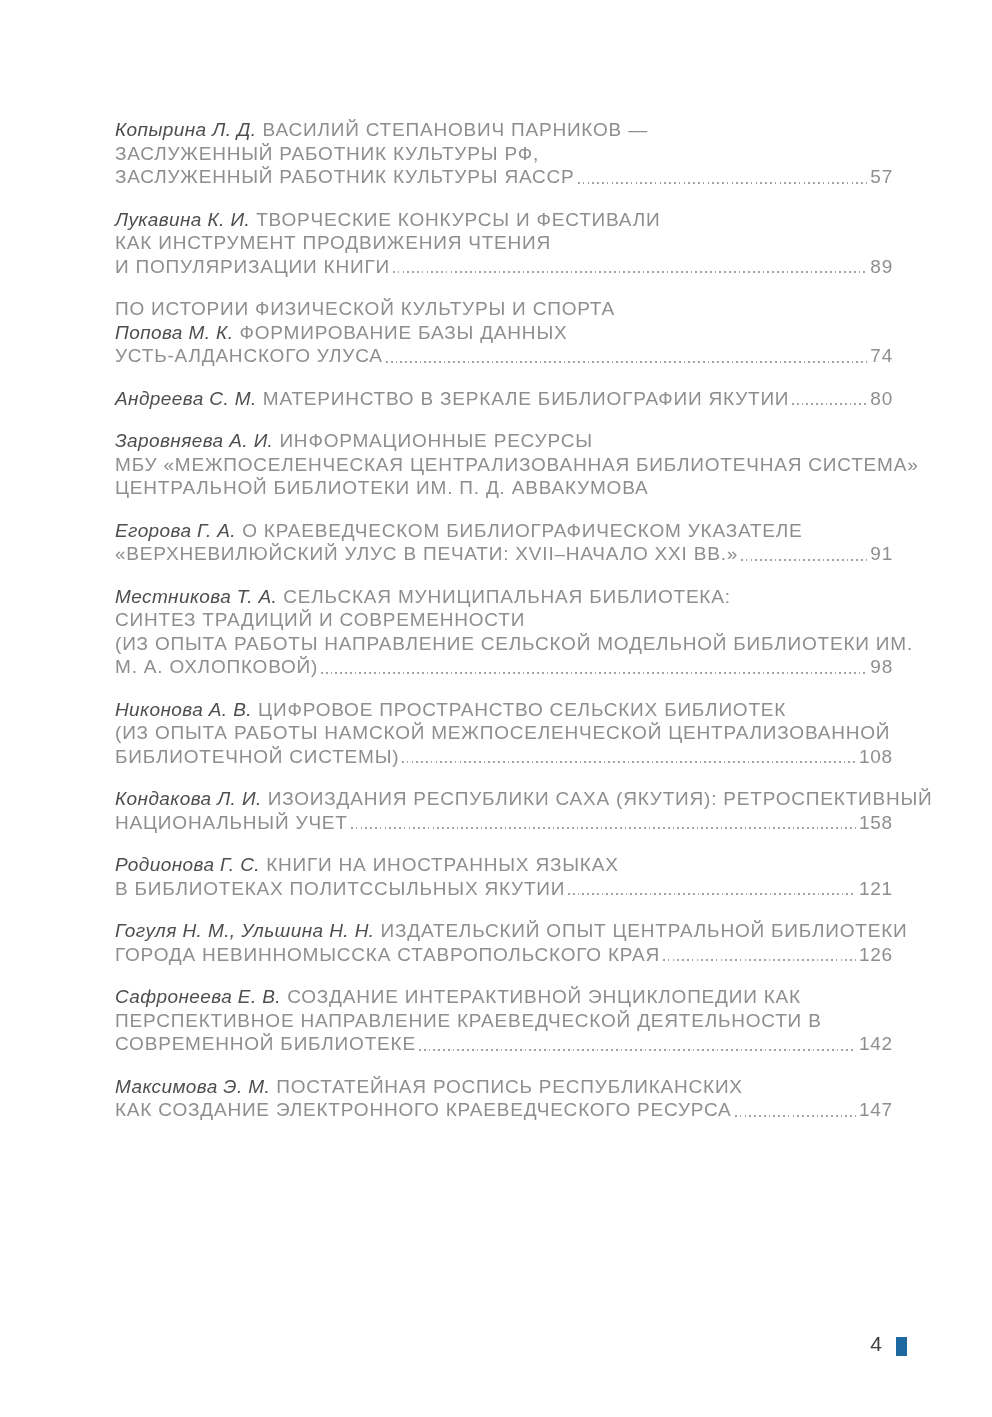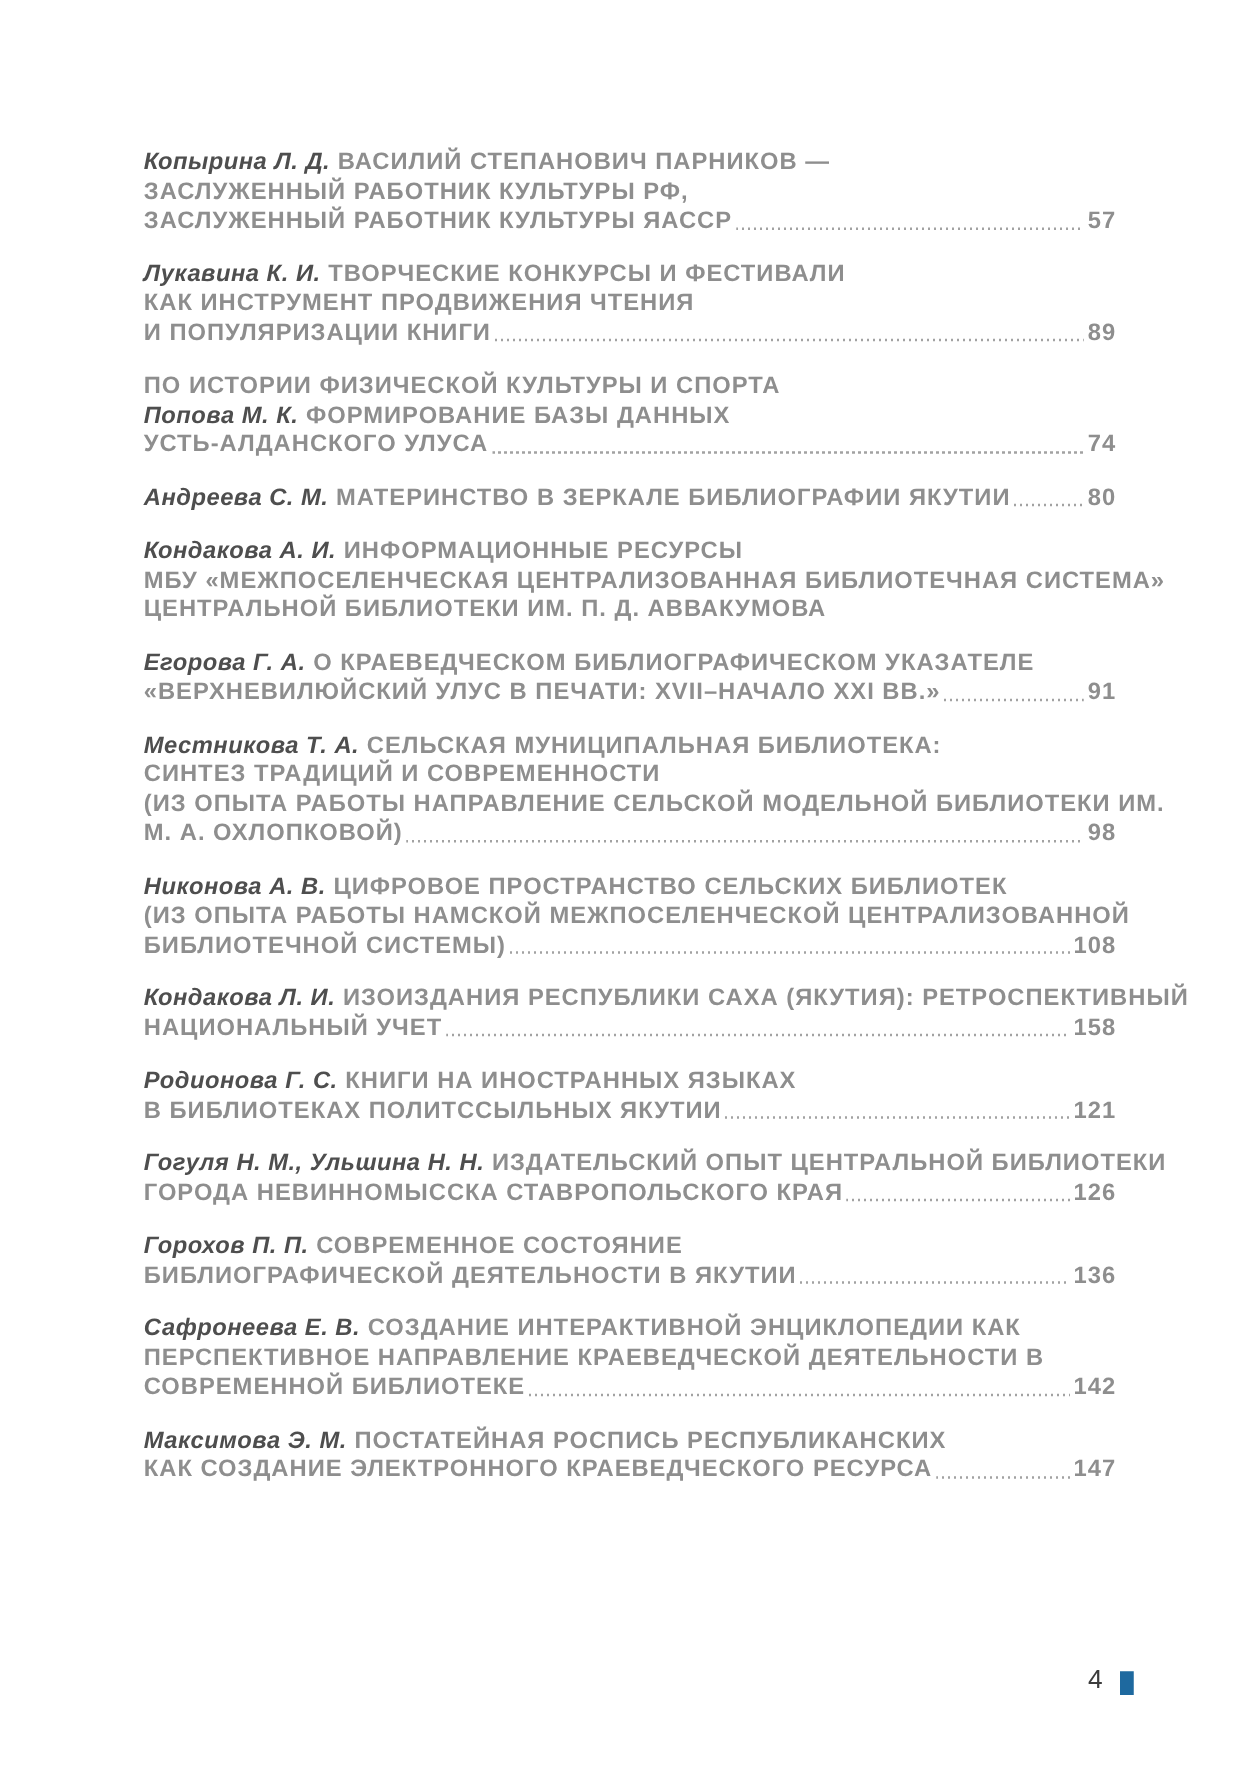--- a/index.html
+++ b/index.html
@@ -24,21 +24,20 @@
   .entry {
     margin: 0 0 19px 0;
     font-size: 19px;
     line-height: 23.5px;
     letter-spacing: 0.8px;
     color: #8e8e8e;
     cursor: pointer;
   }
   .entry .line {
     white-space: nowrap;
-    font-weight: bold;
   }
   .entry .line.last {
     display: flex;
     align-items: flex-end;
     white-space: nowrap;
   }
   .entry .line.last .text-part {
     flex: 0 0 auto;
     white-space: nowrap;
   }
@@ -114,21 +113,21 @@
 
     <div class="entry">
         <div class="line last">
           <span class="text-part"><span class="author">Андреева С. М.</span>&nbsp;<span>МАТЕРИНСТВО В ЗЕРКАЛЕ БИБЛИОГРАФИИ ЯКУТИИ</span></span>
           <span class="leader"></span>
           <span class="pagenum">80</span>
         </div>
       </div>
 
     <div class="entry">
-        <div class="line"><span class="text-part"><span class="author">Кондакова А. И.</span>&nbsp;<span>ИНФОРМАЦИОННЫЕ РЕСУРСЫ</span></span></div>
+        <div class="line"><span class="text-part"><span class="author">Заровняева А. И.</span>&nbsp;<span>ИНФОРМАЦИОННЫЕ РЕСУРСЫ</span></span></div>
         <div class="line"><span class="text-part"><span>МБУ «МЕЖПОСЕЛЕНЧЕСКАЯ ЦЕНТРАЛИЗОВАННАЯ БИБЛИОТЕЧНАЯ СИСТЕМА»</span></span></div>
         <div class="line"><span class="text-part"><span>ЦЕНТРАЛЬНОЙ БИБЛИОТЕКИ ИМ. П. Д. АВВАКУМОВА</span></span></div>
       </div>
 
     <div class="entry">
         <div class="line"><span class="text-part"><span class="author">Егорова Г. А.</span>&nbsp;<span>О КРАЕВЕДЧЕСКОМ БИБЛИОГРАФИЧЕСКОМ УКАЗАТЕЛЕ</span></span></div>
         <div class="line last">
           <span class="text-part"><span>«ВЕРХНЕВИЛЮЙСКИЙ УЛУС В ПЕЧАТИ: XVII–НАЧАЛО XXI ВВ.»</span></span>
           <span class="leader"></span>
           <span class="pagenum">91</span>
@@ -176,28 +175,20 @@
 
     <div class="entry">
         <div class="line"><span class="text-part"><span class="author">Гогуля Н. М., Ульшина Н. Н.</span>&nbsp;<span>ИЗДАТЕЛЬСКИЙ ОПЫТ ЦЕНТРАЛЬНОЙ БИБЛИОТЕКИ</span></span></div>
         <div class="line last">
           <span class="text-part"><span>ГОРОДА НЕВИННОМЫССКА СТАВРОПОЛЬСКОГО КРАЯ</span></span>
           <span class="leader"></span>
           <span class="pagenum">126</span>
         </div>
       </div>
 
-    <div class="entry">
-        <div class="line"><span class="text-part"><span class="author">Горохов П. П.</span>&nbsp;<span>СОВРЕМЕННОЕ СОСТОЯНИЕ</span></span></div>
-        <div class="line last">
-          <span class="text-part"><span>БИБЛИОГРАФИЧЕСКОЙ ДЕЯТЕЛЬНОСТИ В ЯКУТИИ</span></span>
-          <span class="leader"></span>
-          <span class="pagenum">136</span>
-        </div>
-      </div>
 
     <div class="entry">
         <div class="line"><span class="text-part"><span class="author">Сафронеева Е. В.</span>&nbsp;<span>СОЗДАНИЕ ИНТЕРАКТИВНОЙ ЭНЦИКЛОПЕДИИ КАК</span></span></div>
         <div class="line"><span class="text-part"><span>ПЕРСПЕКТИВНОЕ НАПРАВЛЕНИЕ КРАЕВЕДЧЕСКОЙ ДЕЯТЕЛЬНОСТИ В</span></span></div>
         <div class="line last">
           <span class="text-part"><span>СОВРЕМЕННОЙ БИБЛИОТЕКЕ</span></span>
           <span class="leader"></span>
           <span class="pagenum">142</span>
         </div>
       </div>

